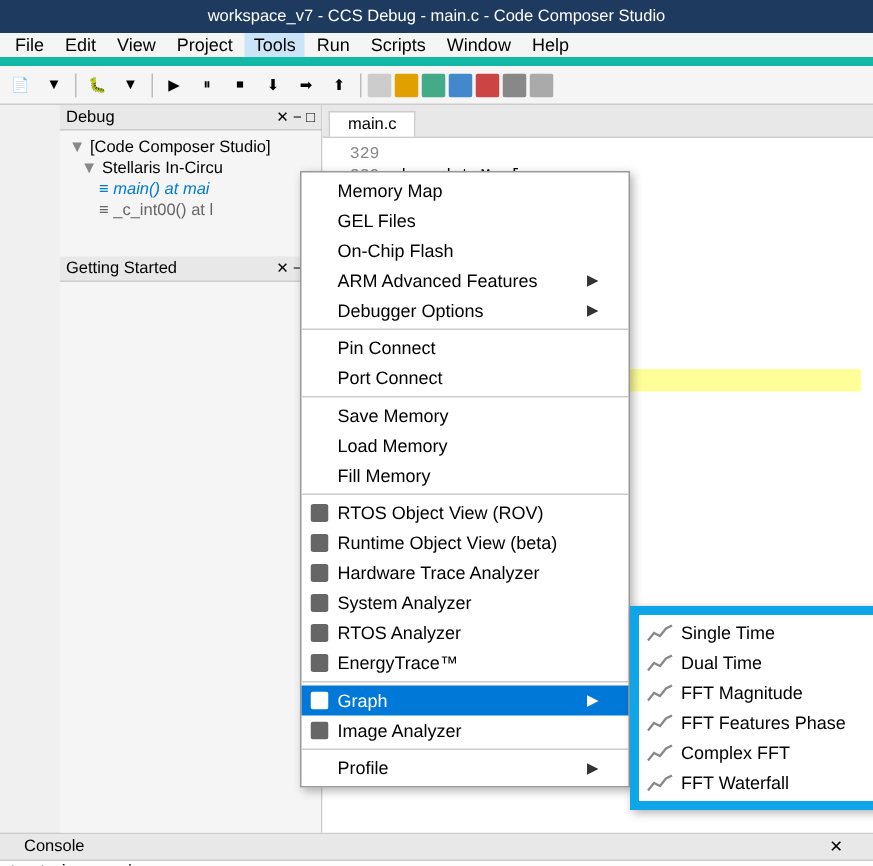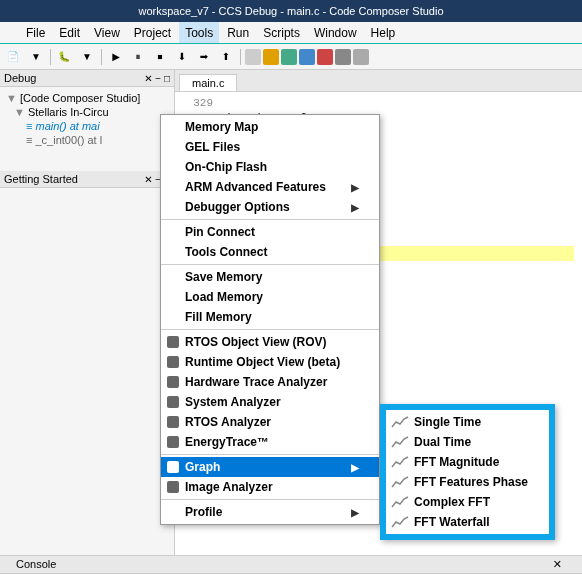--- a/index.html
+++ b/index.html
@@ -24,25 +24,25 @@
       font-size: 11px;
     }
     .title-bar-text {
       flex: 1;
       text-align: center;
     }
 
     
     .menu-bar {
       background: #f5f5f5;
-      border-bottom: 1px solid #14b8a6;
+      border-bottom: 6px solid #14b8a6;
       height: 22px;
       display: flex;
       align-items: flex-start;
-      padding: 0 20px;
+      padding: 0 4px;
       gap: 2px;
     }
     .menu-item {
       padding: 2px 6px;
       cursor: pointer;
       font-size: 12px;
       height: 100%;
       display: flex;
       align-items: center;
     }
@@ -169,21 +169,20 @@
 
     
     .dropdown-overlay {
       position: absolute;
       top: 44px;
       left: 0;
       right: 0;
       bottom: 0;
       z-index: 10;
       pointer-events: none;
-      font-weight: bold;
     }
 
     
     .tools-menu {
       position: absolute;
       top: 0;
       left: 160px;
       background: white;
       border: 1px solid #999;
       box-shadow: 2px 2px 6px rgba(0,0,0,0.3);
@@ -302,21 +301,21 @@
   <div class="toolbar-sep"></div>
   <div class="toolbar-btn" style="width:16px;height:16px;background:#ccc;border-radius:2px;"></div>
   <div class="toolbar-btn" style="width:16px;height:16px;background:#e0a000;border-radius:2px;"></div>
   <div class="toolbar-btn" style="width:16px;height:16px;background:#4a8;border-radius:2px;"></div>
   <div class="toolbar-btn" style="width:16px;height:16px;background:#48c;border-radius:2px;"></div>
   <div class="toolbar-btn" style="width:16px;height:16px;background:#c44;border-radius:2px;"></div>
   <div class="toolbar-btn" style="width:16px;height:16px;background:#888;border-radius:2px;"></div>
   <div class="toolbar-btn" style="width:16px;height:16px;background:#aaa;border-radius:2px;"></div>
 </div>
 
-<div style="display:flex; height: calc(577px - 22px - 22px - 26px - 22px); position: relative;">
+<div style="display:flex; height: calc(577px - 22px - 22px - 26px - 22px); position: relative; margin-left: 40px;">
 
   <div class="left-panel">
     <div class="panel-title-bar">
       <span>Debug</span>
       <span style="margin-left:auto;font-size:10px;">✕ − □</span>
     </div>
     <div class="panel-tree">
       <div class="tree-item">
         <span style="color:#888;">▼</span> <span>[Code Composer Studio]</span>
       </div>
@@ -425,21 +424,21 @@
         </div>
         <div class="tools-menu-item">
           <span>Debugger Options</span>
           <span class="arrow">▶</span>
         </div>
         <div class="tools-menu-sep"></div>
         <div class="tools-menu-item">
           <span>Pin Connect</span>
         </div>
         <div class="tools-menu-item">
-          <span>Tools Connect</span>
+          <span>Port Connect</span>
         </div>
         <div class="tools-menu-sep"></div>
         <div class="tools-menu-item">
           <span>Save Memory</span>
         </div>
         <div class="tools-menu-item">
           <span>Load Memory</span>
         </div>
         <div class="tools-menu-item">
           <span>Fill Memory</span>

